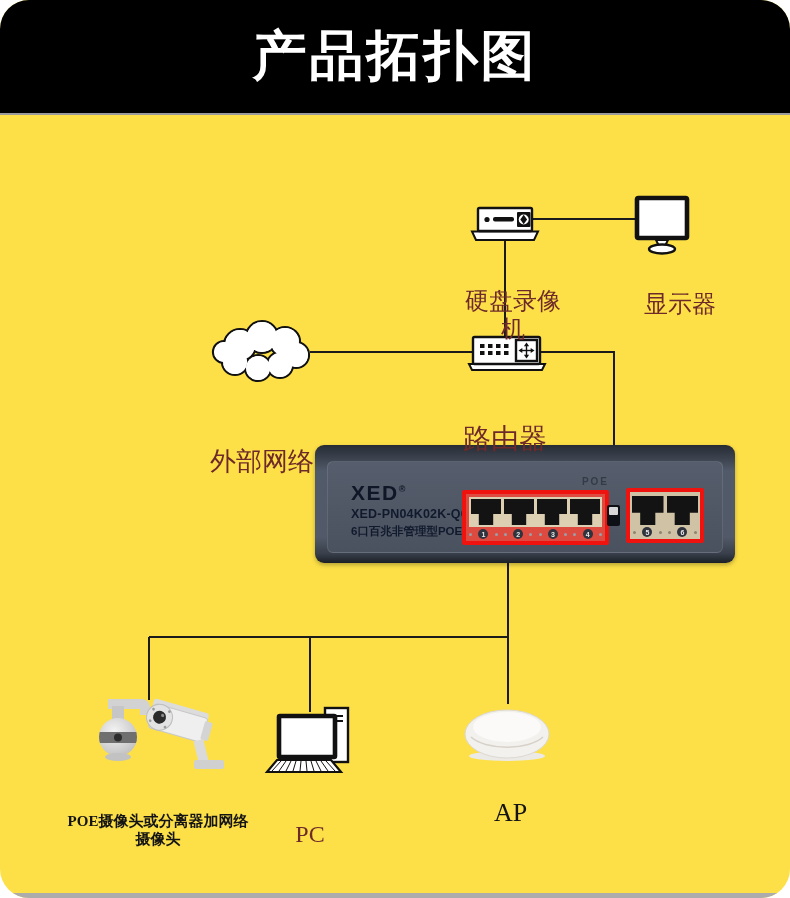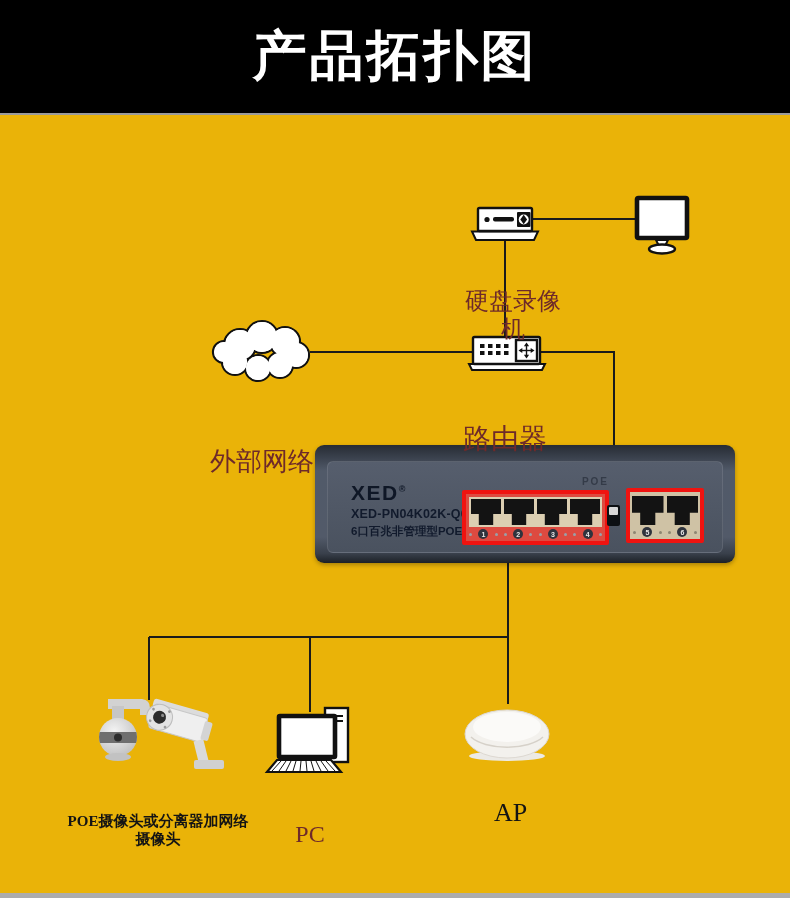--- a/index.html
+++ b/index.html
@@ -1,17 +1,17 @@
 <!DOCTYPE html>
 <html><head>
 <meta charset="utf-8">
 <style>
   html,body{margin:0;padding:0;background:#ffffff;}
-  #stage{position:relative;width:790px;height:898px;background:#eab308;overflow:hidden;
-         font-family:"Liberation Serif","DejaVu Serif",serif;}
+  #stage{position:relative;width:790px;height:898px;background:#fde047;overflow:hidden;
+         font-family:"Liberation Serif","DejaVu Serif",serif;border-radius:29px;}
   
   .header{position:absolute;left:0;top:0;width:790px;height:113px;background:#000000;
           display:flex;align-items:center;justify-content:center;}
   .header .title{color:#ffffff;font-family:"Liberation Sans","DejaVu Sans",sans-serif;
                  font-size:54px;font-weight:700;letter-spacing:3px;}
   .header-divider{position:absolute;left:0;top:113px;width:790px;height:2px;background:#9b9b9b;}
   .footer-bar{position:absolute;left:0;top:893px;width:790px;height:5px;background:#acacac;}
   
   svg.layer{position:absolute;left:0;top:0;}
   
@@ -259,20 +259,21 @@
           <span class="port-num">5</span>
           <span class="led-dot"></span>
           <span class="led-dot"></span>
           <span class="port-num">6</span>
           <span class="led-dot"></span>
         </div>
     </div>
   </div>
 
   <div class="lbl maroon lbl-dvr">硬盘录像机</div>
+  <div class="lbl maroon lbl-monitor">显示器</div>
   <div class="lbl maroon lbl-cloud">外部网络</div>
   <div class="lbl maroon lbl-router">路由器</div>
   <div class="lbl black lbl-cam">POE摄像头或分离器加网络摄像头</div>
   <div class="lbl maroon lbl-pc">PC</div>
   <div class="lbl black lbl-ap">AP</div>
 
   <div class="footer-bar"></div>
 </div>
 
 </body></html>

